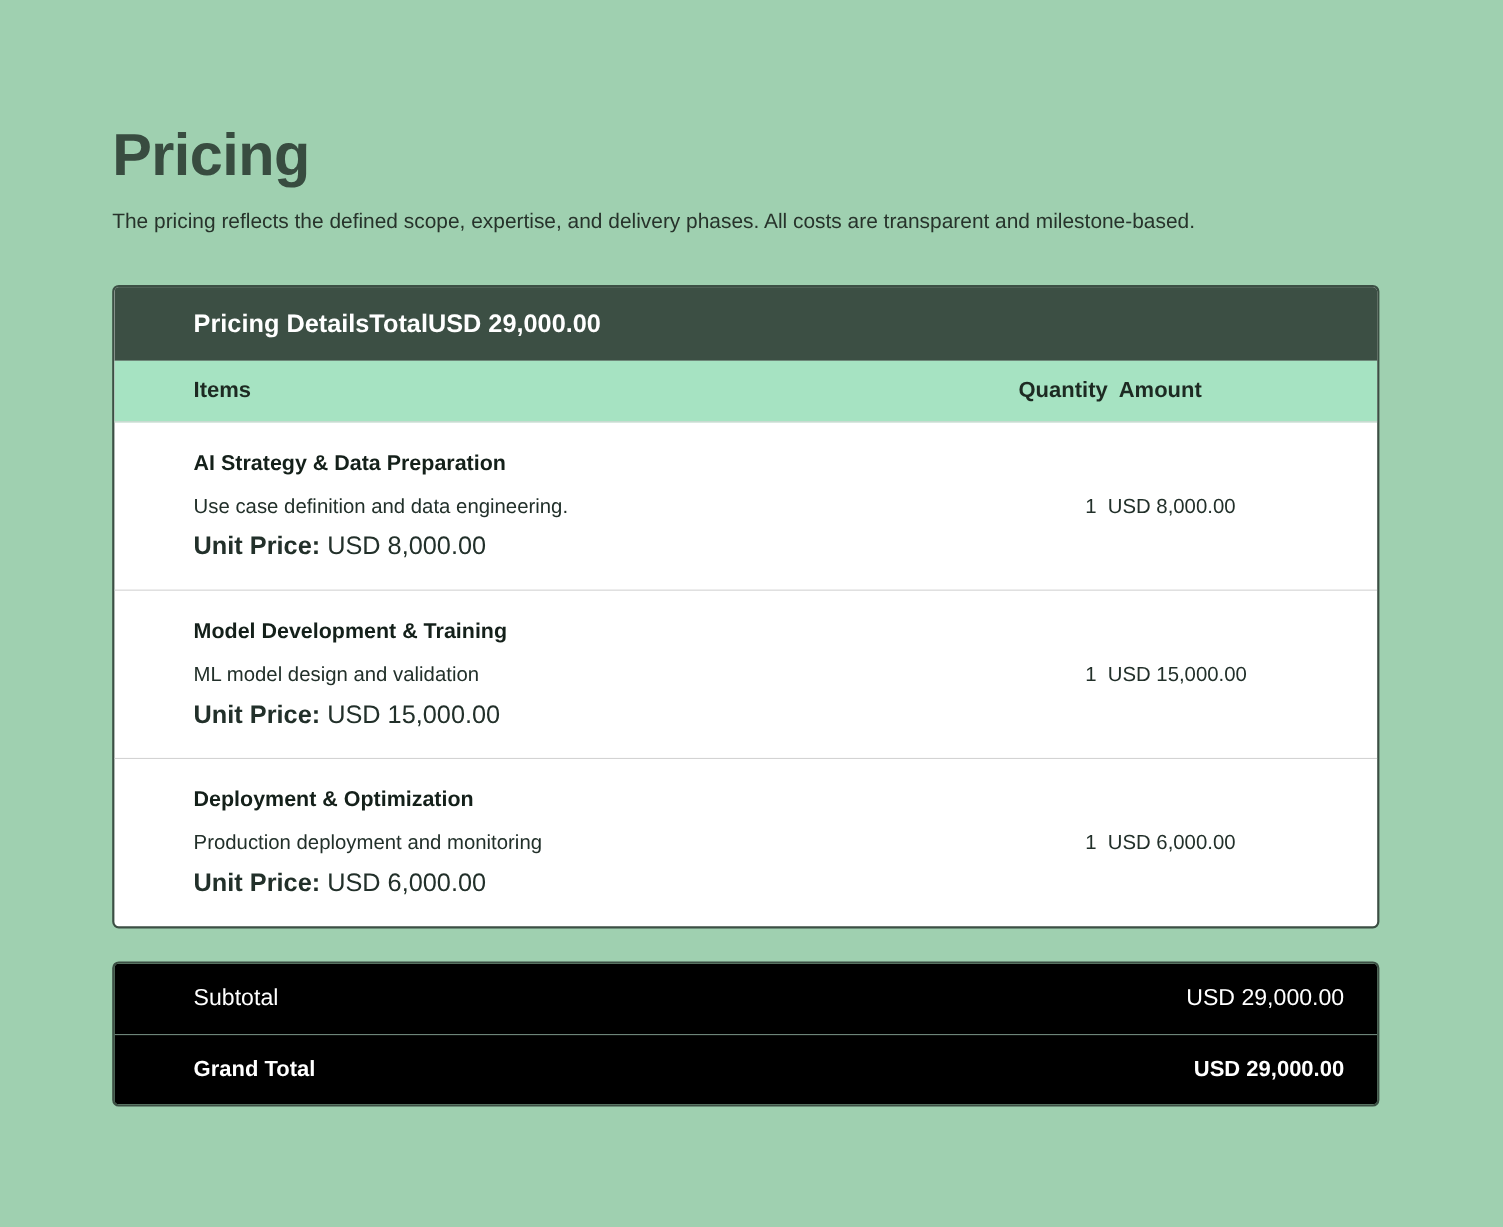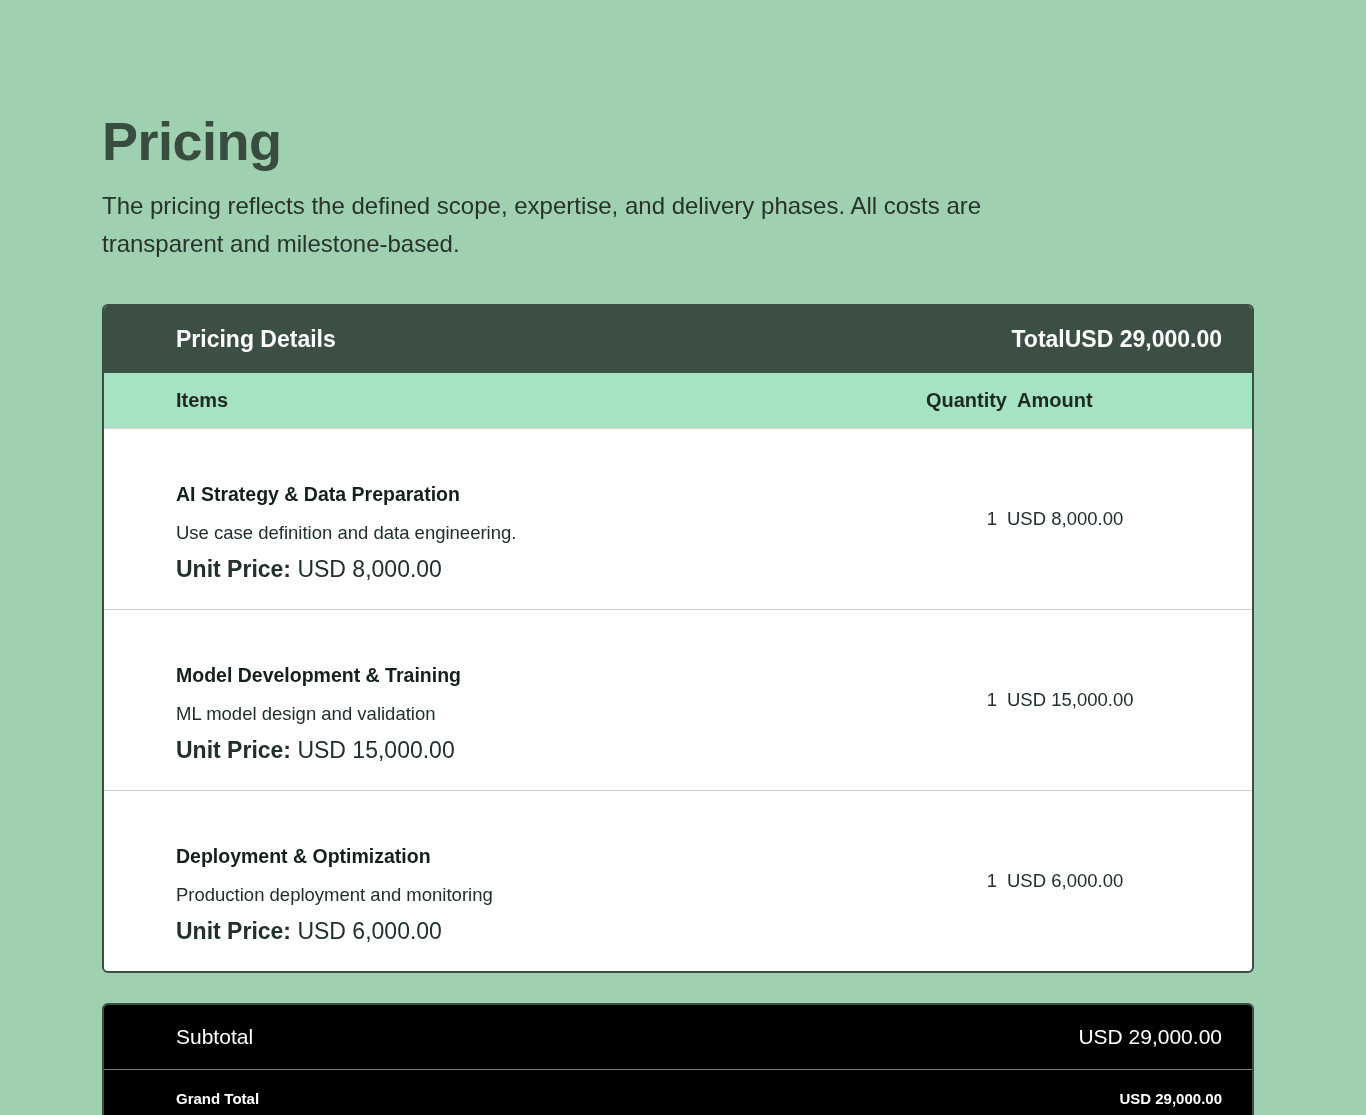--- a/index.html
+++ b/index.html
@@ -25,39 +25,38 @@
   }
   .page-title {
     font-size: 54px;
     font-weight: bold;
     color: #384c40;
     margin: 0 0 12px 0;
     letter-spacing: -0.5px;
     line-height: 1.1;
   }
   .intro {
-    font-size: 24px;
+    font-size: 19px;
     line-height: 1.55;
     color: #27332b;
     margin: 16px 0 42px 0;
     max-width: 1110px;
   }
   .pricing-card {
     border: 2px solid #3c4f44;
     border-radius: 6px;
     overflow: hidden;
     background: #ffffff;
     width: 1152px;
   }
   .card-header {
     background: #3c4f44;
     color: #ffffff;
     display: flex;
     align-items: center;
-    justify-content: space-between;
     padding: 20px 30px 20px 72px;
   }
   .card-header .title {
     font-size: 23px;
     font-weight: bold;
   }
   .card-header .total-wrap {
     display: flex;
     align-items: center;
     font-size: 23px;
@@ -83,21 +82,20 @@
     padding: 26px 30px 26px 72px;
     border-bottom: 1px solid #d3d3d3;
   }
   .row:last-child { border-bottom: none; }
   .row .col-items { padding-right: 20px; }
   .item-name {
     font-size: 19.5px;
     font-weight: bold;
     color: #14201a;
     margin-bottom: 16px;
-    margin-top: 28px;
   }
   .item-desc {
     font-size: 18.5px;
     color: #22302a;
     margin-bottom: 12px;
   }
   .item-unit {
     font-size: 23px;
     color: #22302a;
   }
@@ -121,21 +119,21 @@
     justify-content: space-between;
     align-items: center;
     padding: 20px 30px 20px 72px;
     font-size: 21px;
   }
   .totals-row.subtotal {
     border-bottom: 1px solid #6d8479;
   }
   .totals-row.grand {
     font-weight: bold;
-    font-size: 15px;
+    font-size: 20px;
   }
 </style>
 </head>
 <body>
 
 <div class="page">
   <div class="content">
 
     <h1 class="page-title">Pricing</h1>
     <p class="intro">The pricing reflects the defined scope, expertise, and delivery phases. All costs are transparent and milestone-based.</p>

